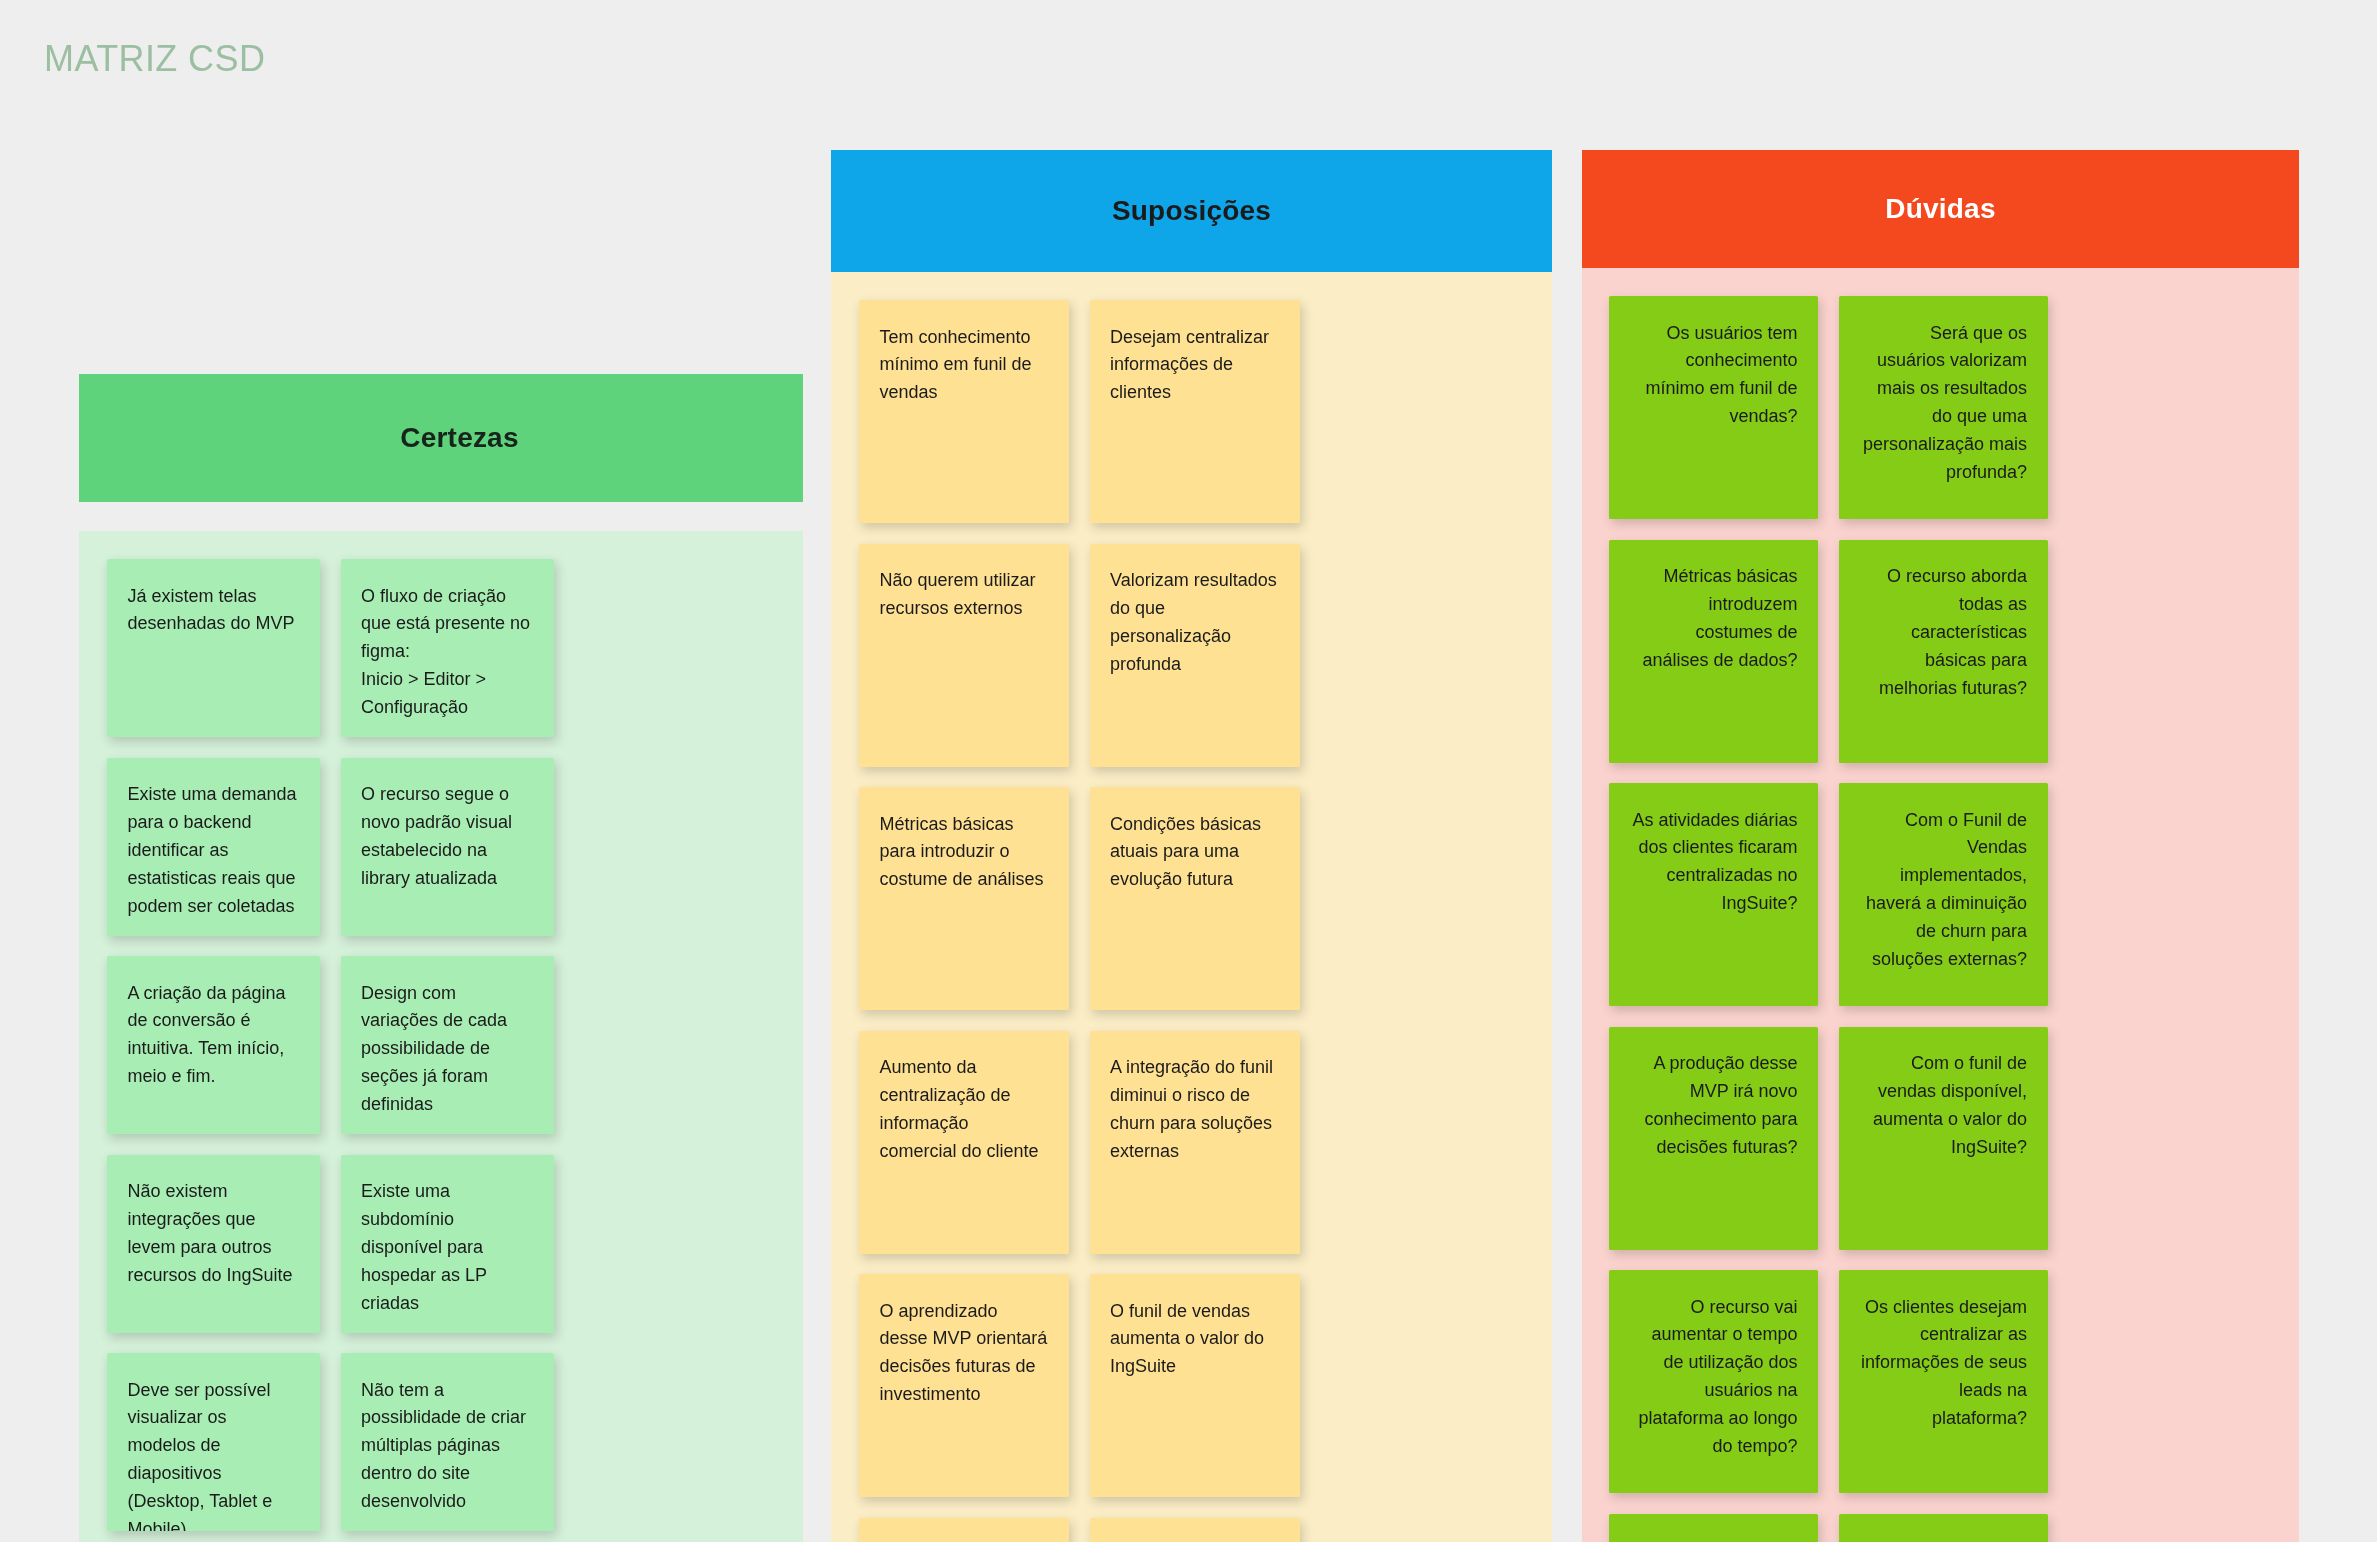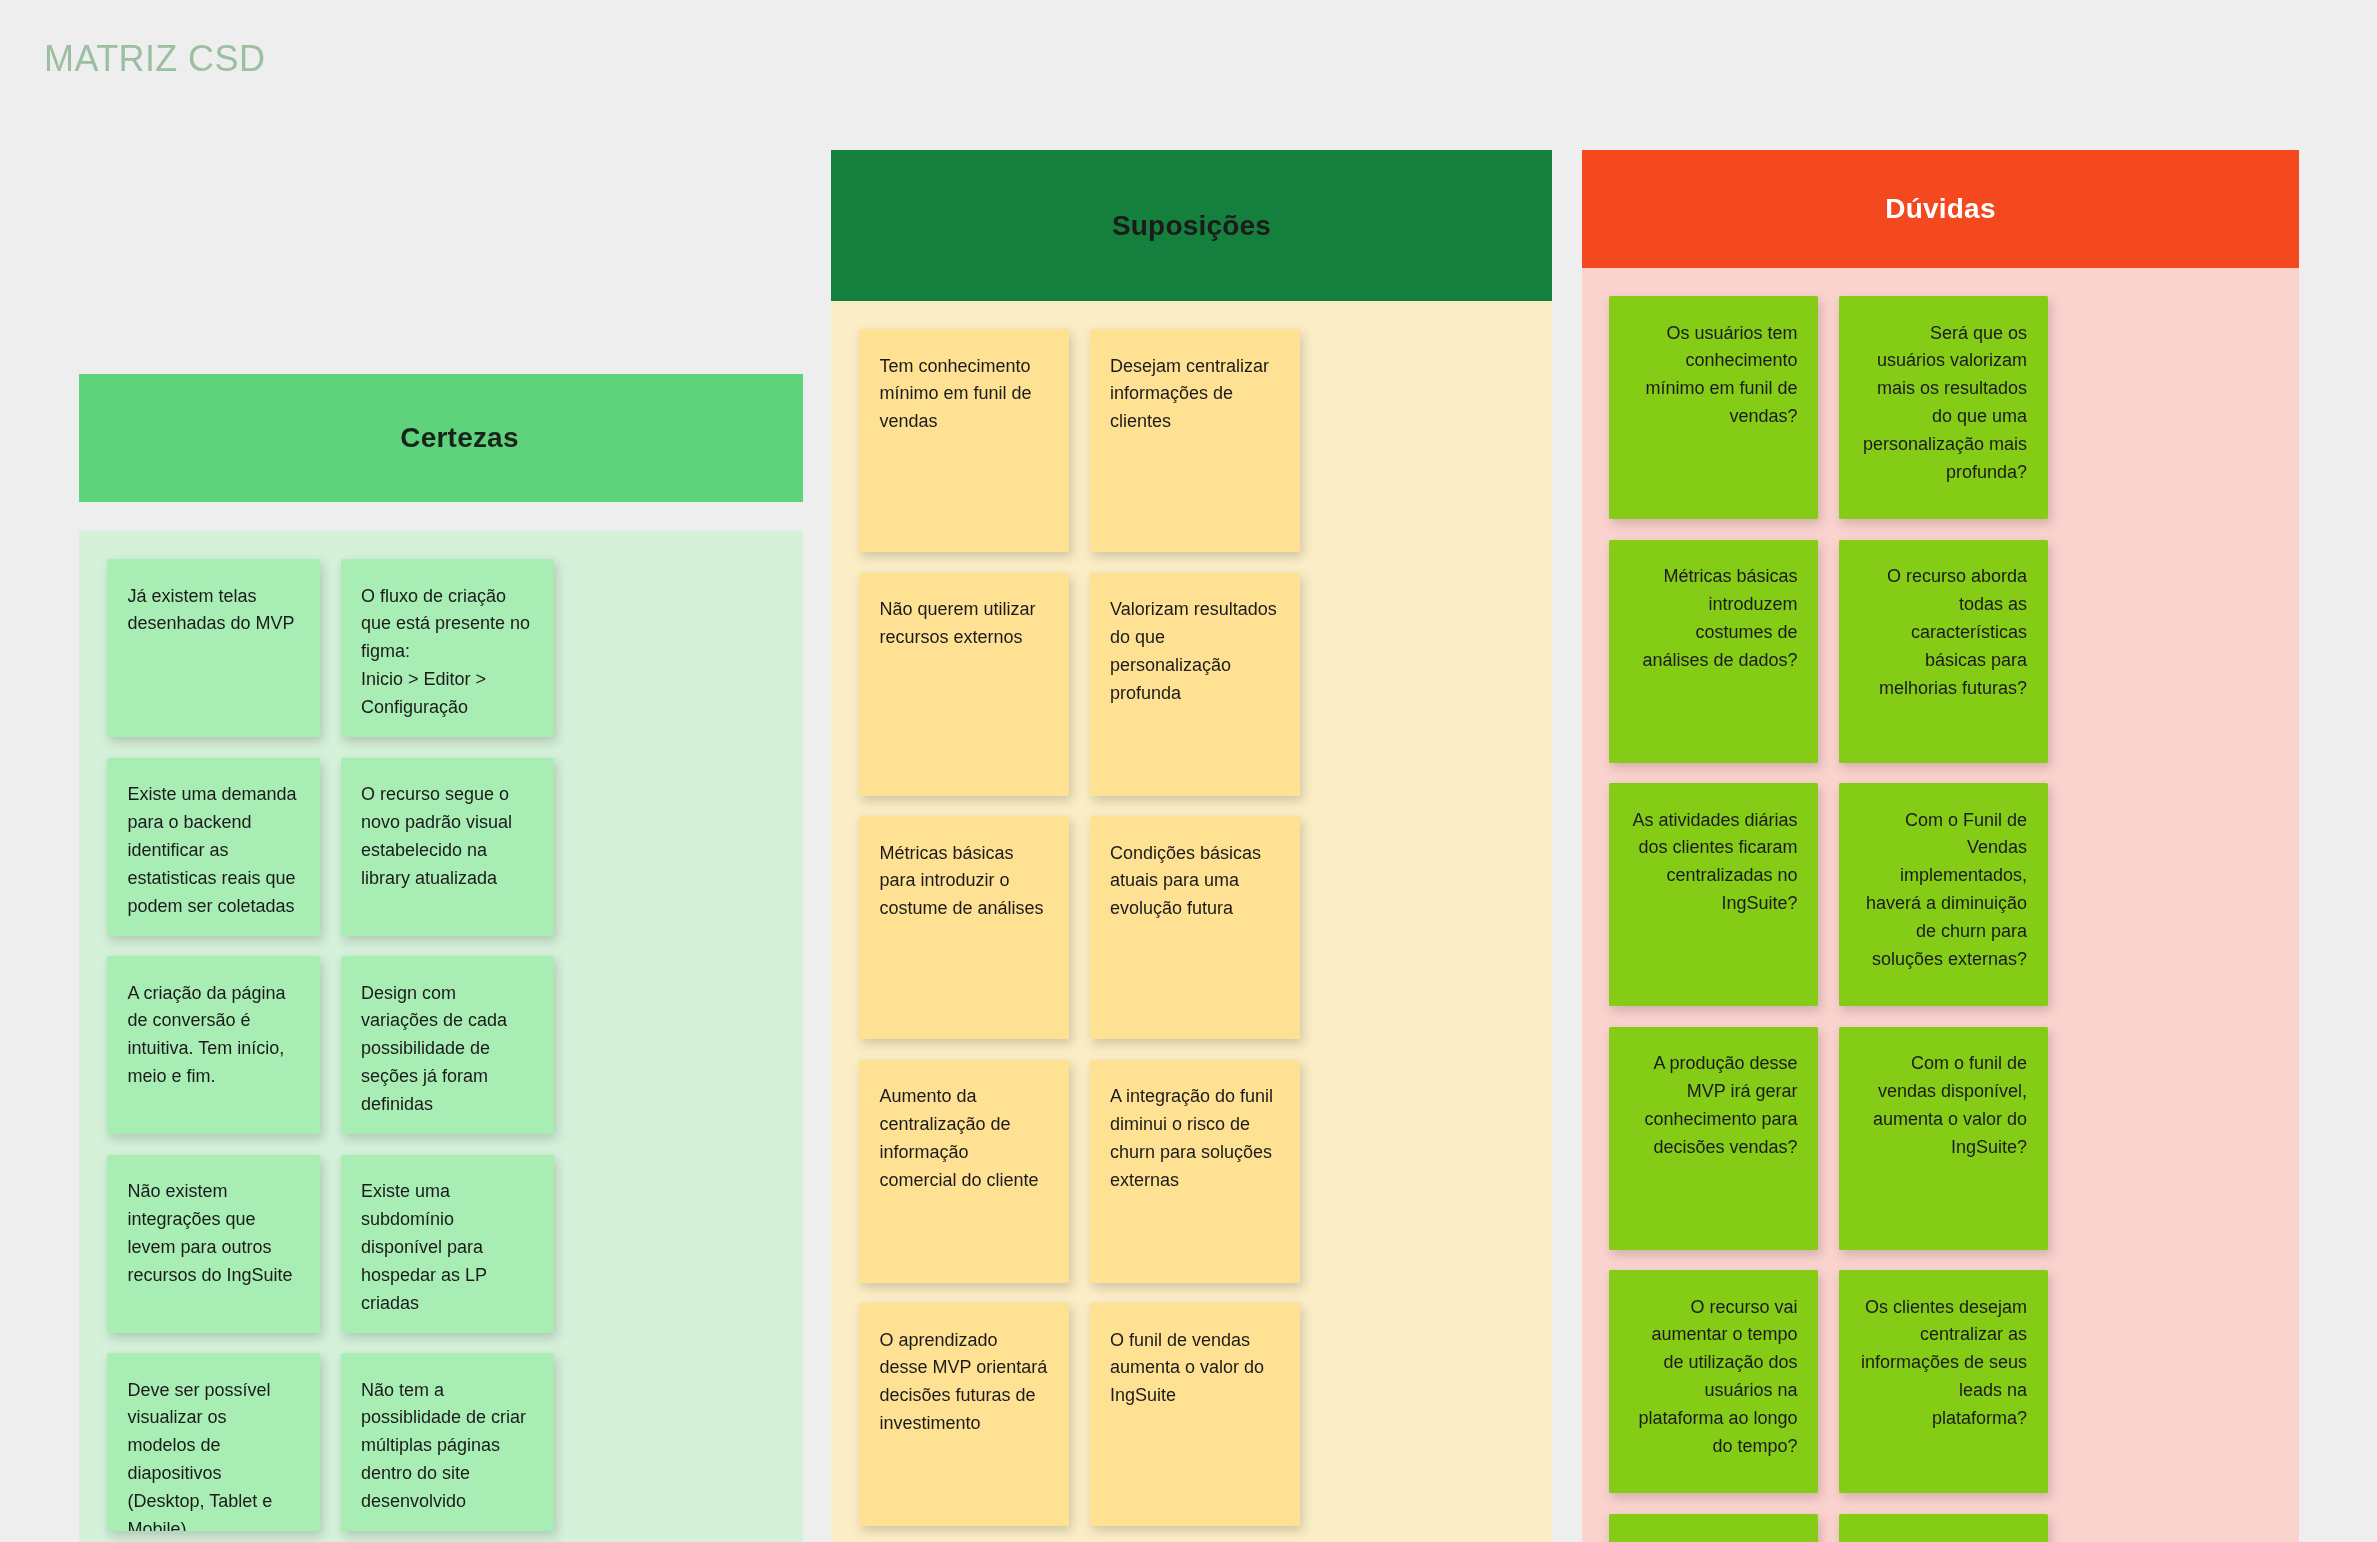--- a/index.html
+++ b/index.html
@@ -90,22 +90,22 @@
     height: 178px;
   }
 
   
   #col-suposicoes {
     left: 831px;
     top: 150px;
     width: 721px;
   }
   #col-suposicoes .col-header {
-    height: 151px;
-    background: #15803d;
+    height: 122px;
+    background: #0ea5e9;
     color: #1b1b1b;
   }
   #col-suposicoes .col-body {
     margin-top: 0px;
     background: #fbeec6;
     padding: 28px 28px 31.5px 28px;
     min-height: 1164px;
     gap: 20.5px 20.5px;
   }
   #col-suposicoes .card {
@@ -183,21 +183,21 @@
 
   <section class="column" id="col-duvidas">
     <div class="col-header">Dúvidas</div>
     <div class="col-body">
         <div class="card" style="white-space: pre-line;">Os usuários tem conhecimento mínimo em funil de vendas?</div>
         <div class="card" style="white-space: pre-line;">Será que os usuários valorizam mais os resultados do que uma personalização mais profunda?</div>
         <div class="card" style="white-space: pre-line;">Métricas básicas introduzem costumes de análises de dados?</div>
         <div class="card" style="white-space: pre-line;">O recurso aborda todas as características básicas para melhorias futuras?</div>
         <div class="card" style="white-space: pre-line;">As atividades diárias dos clientes ficaram centralizadas no IngSuite?</div>
         <div class="card" style="white-space: pre-line;">Com o Funil de Vendas implementados, haverá a diminuição de churn para soluções externas?</div>
-        <div class="card" style="white-space: pre-line;">A produção desse MVP irá gerar conhecimento para decisões vendas?</div>
+        <div class="card" style="white-space: pre-line;">A produção desse MVP irá novo conhecimento para decisões futuras?</div>
         <div class="card" style="white-space: pre-line;">Com o funil de vendas disponível, aumenta o valor do IngSuite?</div>
         <div class="card" style="white-space: pre-line;">O recurso vai aumentar o tempo de utilização dos usuários na plataforma ao longo do tempo?</div>
         <div class="card" style="white-space: pre-line;">Os clientes desejam centralizar as informações de seus leads na plataforma?</div>
         <div class="card" style="white-space: pre-line;">Além de entender o significado, os usuários tem atenção a responsividade da página?</div>
         <div class="card" style="white-space: pre-line;">Existem outros recursos que podem ser integrados no funil de vendas?</div>
       </div>
   </section>
 
 </div>
 

